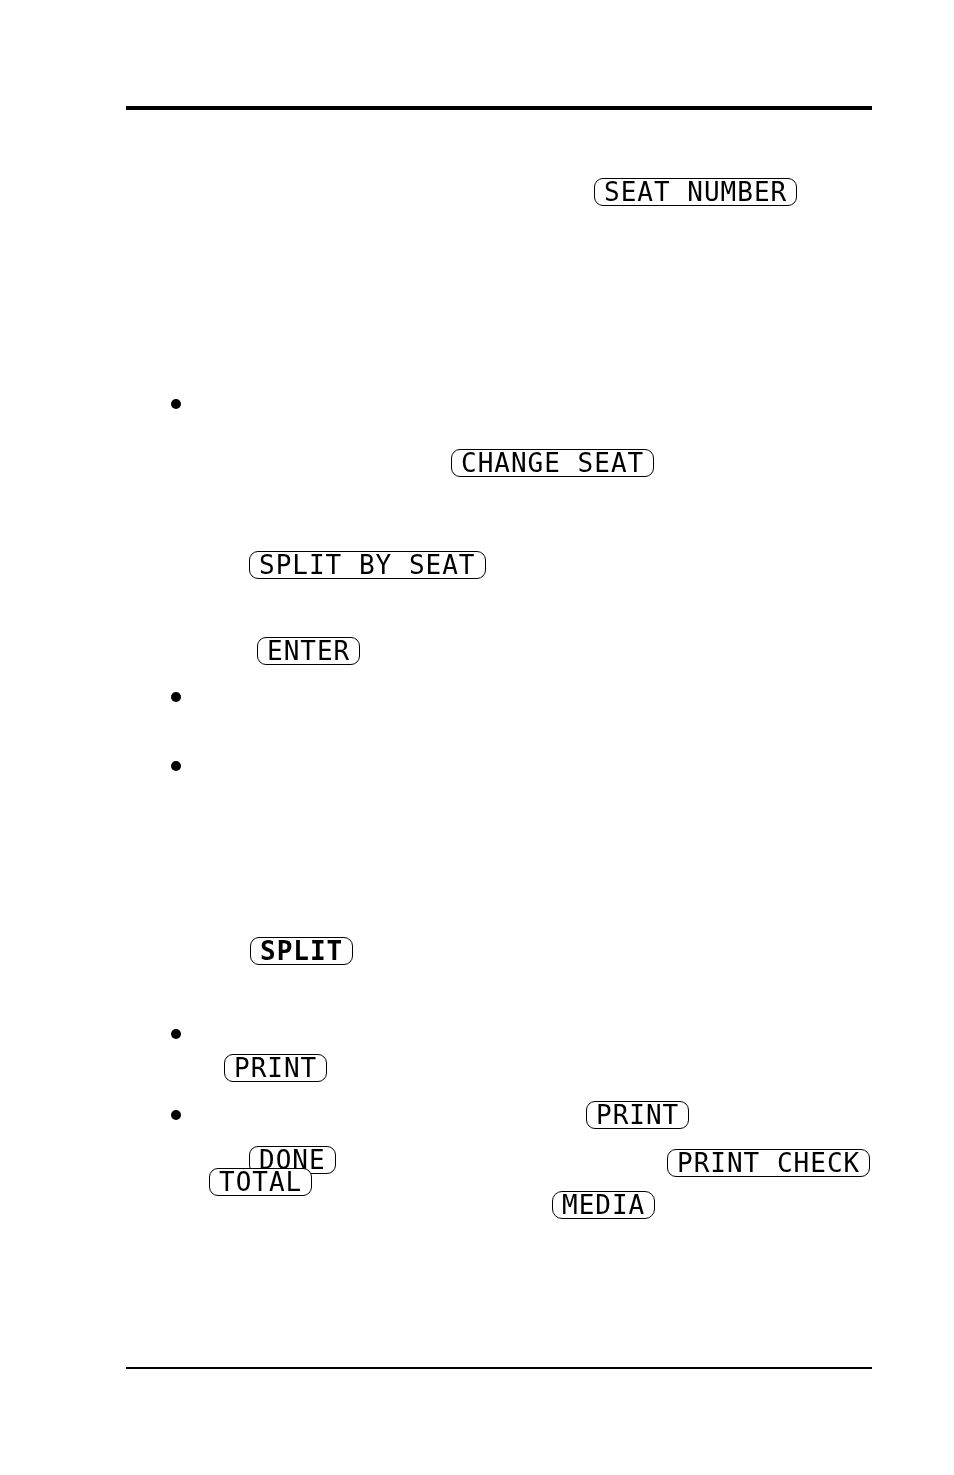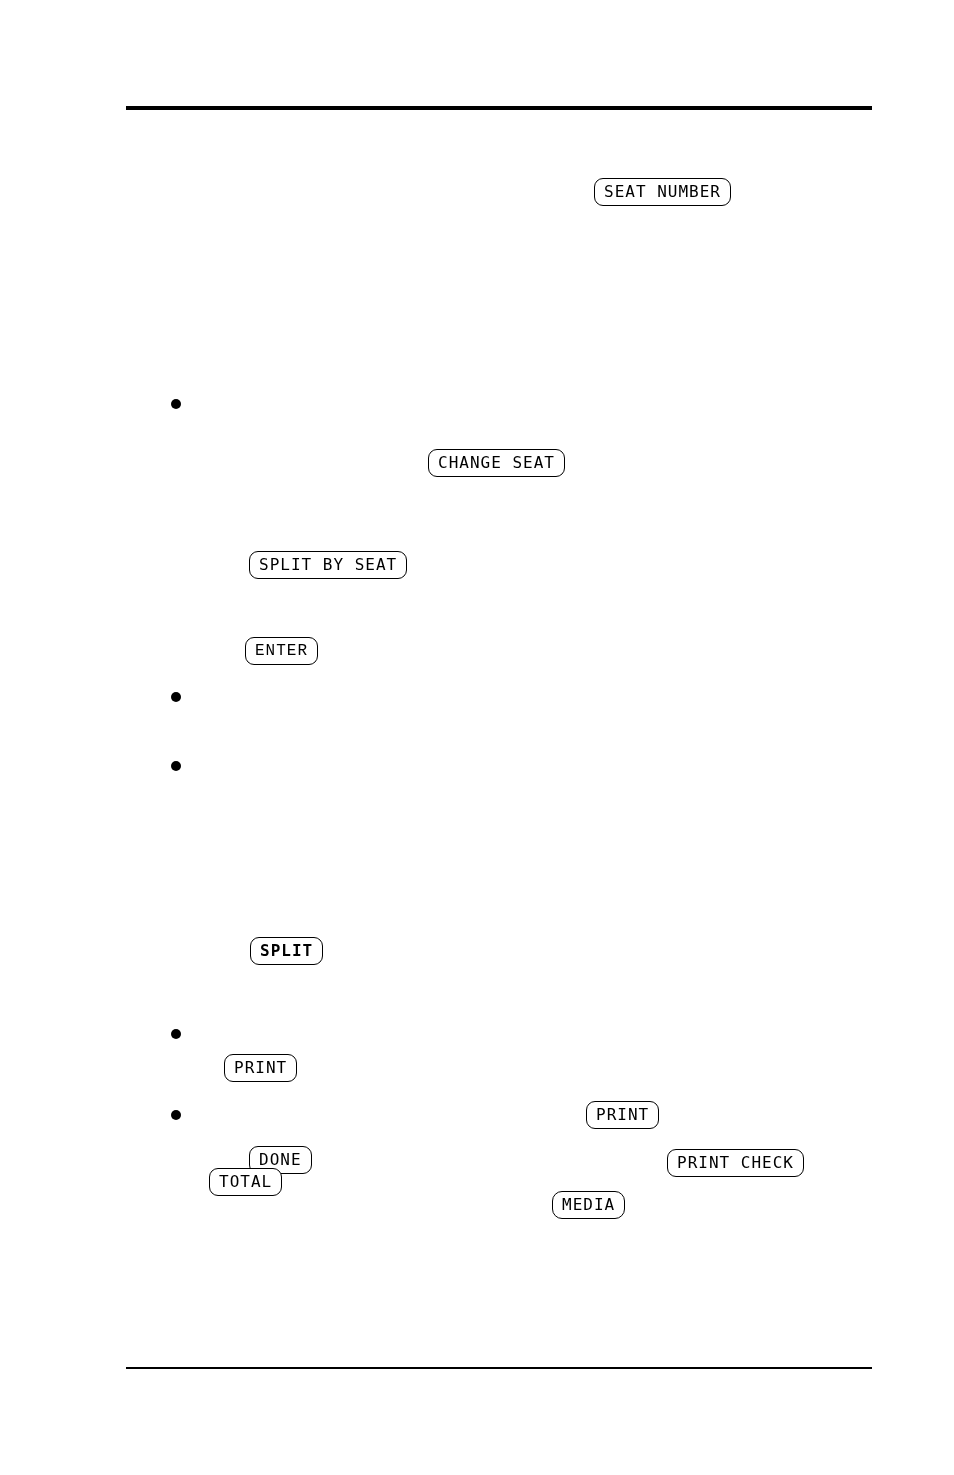--- a/index.html
+++ b/index.html
@@ -49,44 +49,44 @@
     position: absolute;
     display: inline-flex;
     align-items: center;
     justify-content: center;
     box-sizing: border-box;
     border: 1.6px solid #000000;
     border-radius: 9px;
     background: #ffffff;
     color: #000000;
     font-family: "DejaVu Sans Mono", "Liberation Mono", monospace;
-    font-size: 16px;
+    font-size: 26px;
     line-height: 1;
     letter-spacing: 1px;
     padding: 4px 9px 5px 9px;
     white-space: pre;
     height: 28px;
   }
 </style>
 </head>
 <body>
 
 <div class="page">
 
   <div class="rule rule-top"></div>
 
   <div class="key" style="left:594px; top:178px;">SEAT NUMBER</div>
 
   <div class="bullet" style="left:171px; top:399px;"></div>
 
-  <div class="key" style="left:428px; top:449px;">CHANGE SEAT</div>
+  <div class="key" style="left:451px; top:449px;">CHANGE SEAT</div>
 
   <div class="key" style="left:249px; top:551px;">SPLIT BY SEAT</div>
 
-  <div class="key" style="left:245px; top:637px;font-family:Liberation Mono, monospace;">ENTER</div>
+  <div class="key" style="left:257px; top:637px;">ENTER</div>
 
   <div class="bullet" style="left:171px; top:692px;"></div>
 
   <div class="bullet" style="left:171px; top:761px;"></div>
 
   <div class="key" style="left:250px; top:937px;font-weight:bold;">SPLIT</div>
 
   <div class="bullet" style="left:171px; top:1029px;"></div>
 
   <div class="key" style="left:224px; top:1054px;">PRINT</div>

